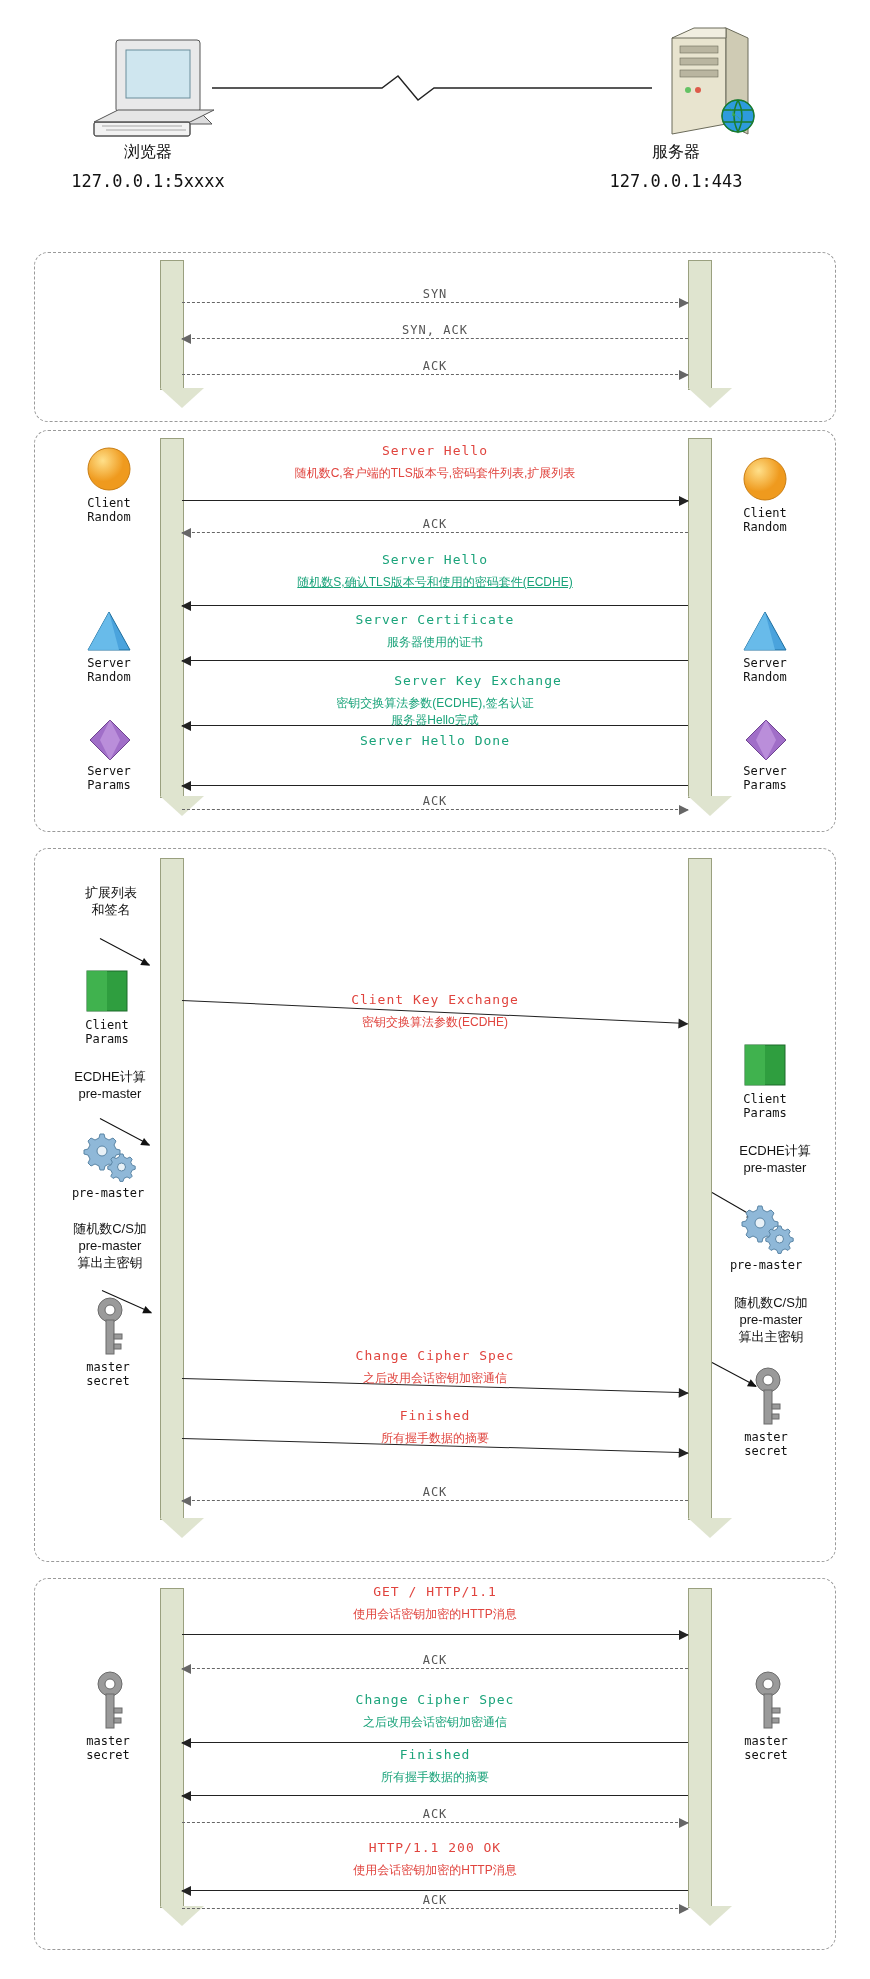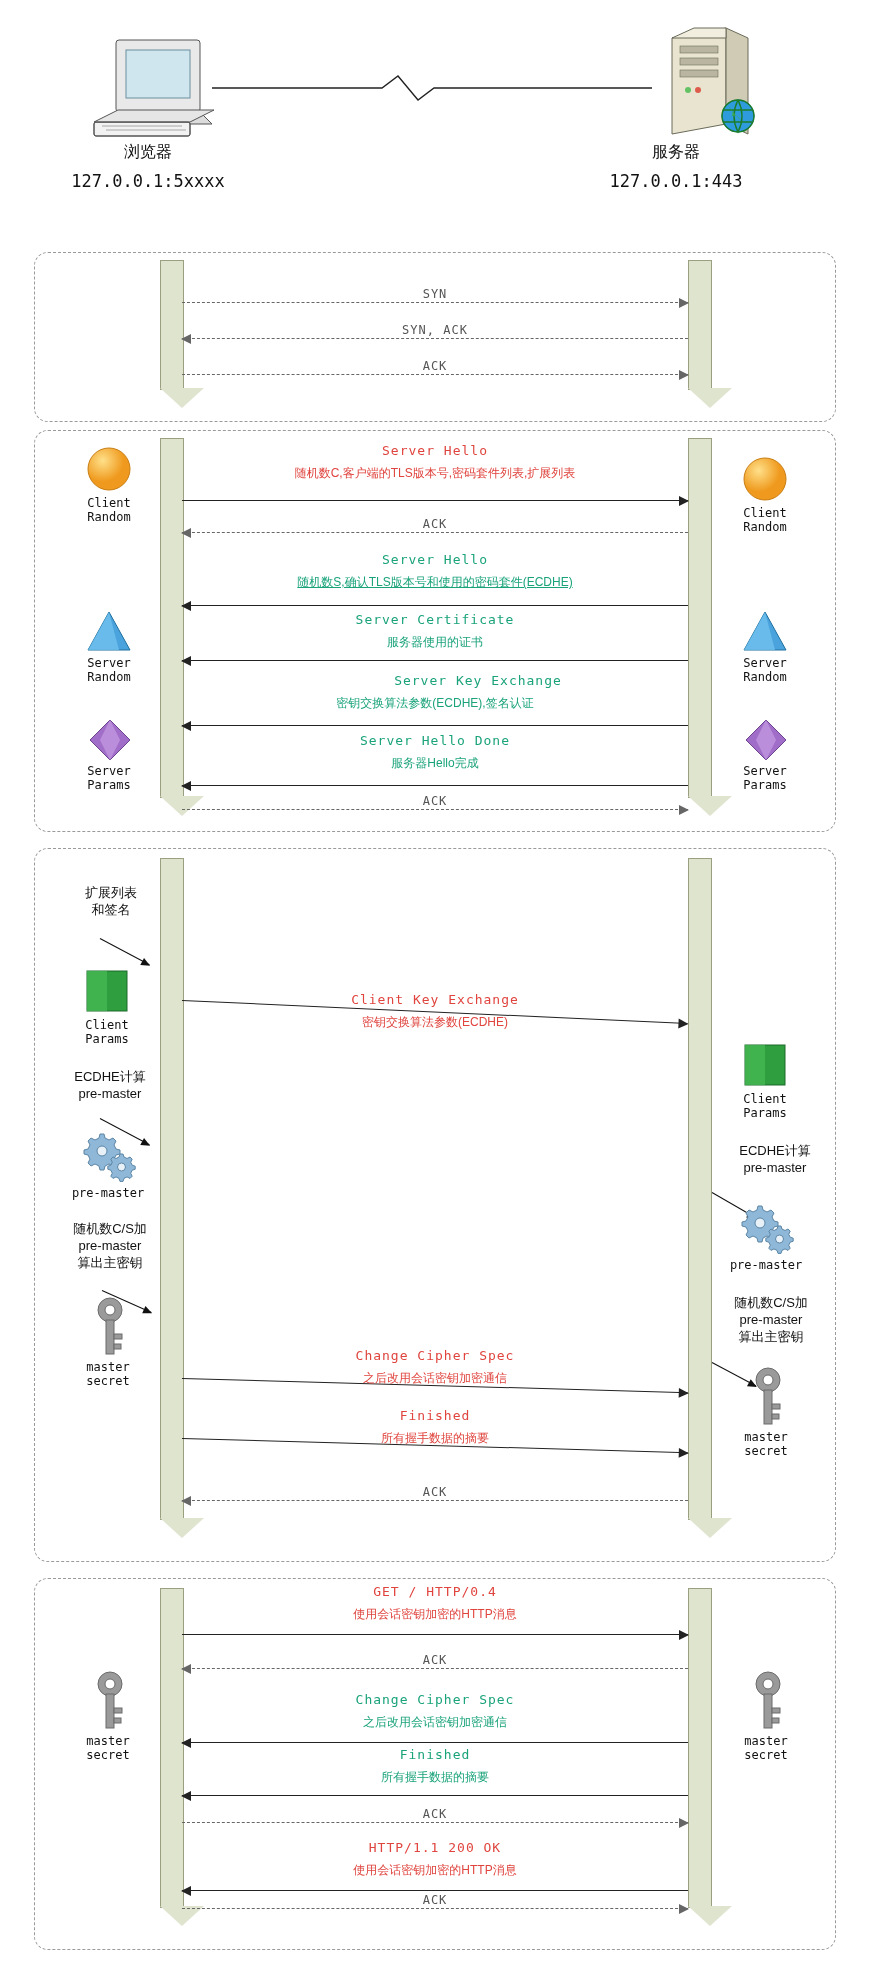--- a/index.html
+++ b/index.html
@@ -222,21 +222,21 @@
   <div class="msg l" style="left:182px;top:725px;width:506px;">
       <i class="head"></i>
     </div>
   <div class="lbl mono s13 t-green ctr" style="left:435px;top:673px;margin-left:43px;">Server Key Exchange</div>
   <div class="lbl s12 t-green ctr" style="left:435px;top:695px;">密钥交换算法参数(ECDHE),签名认证</div>
 
   <div class="msg l" style="left:182px;top:785px;width:506px;">
       <i class="head"></i>
     </div>
   <div class="lbl mono s13 t-green ctr" style="left:435px;top:733px;">Server Hello Done</div>
-  <div class="lbl s12 t-green ctr" style="left:435px;top:755px;">服务器Hello完成</div>
+  <div class="lbl s12 t-green ctr" style="left:435px;top:712px;">服务器Hello完成</div>
 
   <div class="msg dashed r" style="left:182px;top:809px;width:506px;">
       <i class="head"></i>
     </div>
   <div class="lbl mono s12 t-gray ctr" style="left:435px;top:794px;">ACK</div>
 
   <div class="phase" style="top:848px;height:712px;"></div>
   <div class="lifeline client" style="top:858px;height:660px;"></div>
   <div class="arrowhead" style="left:160px;top:1518px;"></div>
   <div class="lifeline server" style="top:858px;height:660px;"></div>
@@ -397,21 +397,21 @@
         <rect x="26" y="48" width="7" height="5"></rect>
       </g>
     </svg>
   </div>
   <div class="ico-label ctr" style="left:766px;top:1734px;">master
 secret</div>
 
   <div class="msg r" style="left:182px;top:1634px;width:506px;">
       <i class="head"></i>
     </div>
-  <div class="lbl mono s13 t-red ctr" style="left:435px;top:1584px;">GET / HTTP/0.4</div>
+  <div class="lbl mono s13 t-red ctr" style="left:435px;top:1584px;">GET / HTTP/1.1</div>
   <div class="lbl s12 t-red ctr" style="left:435px;top:1606px;">使用会话密钥加密的HTTP消息</div>
 
   <div class="msg dashed l" style="left:182px;top:1668px;width:506px;">
       <i class="head"></i>
     </div>
   <div class="lbl mono s12 t-gray ctr" style="left:435px;top:1653px;">ACK</div>
 
   <div class="msg l" style="left:182px;top:1742px;width:506px;">
       <i class="head"></i>
     </div>

